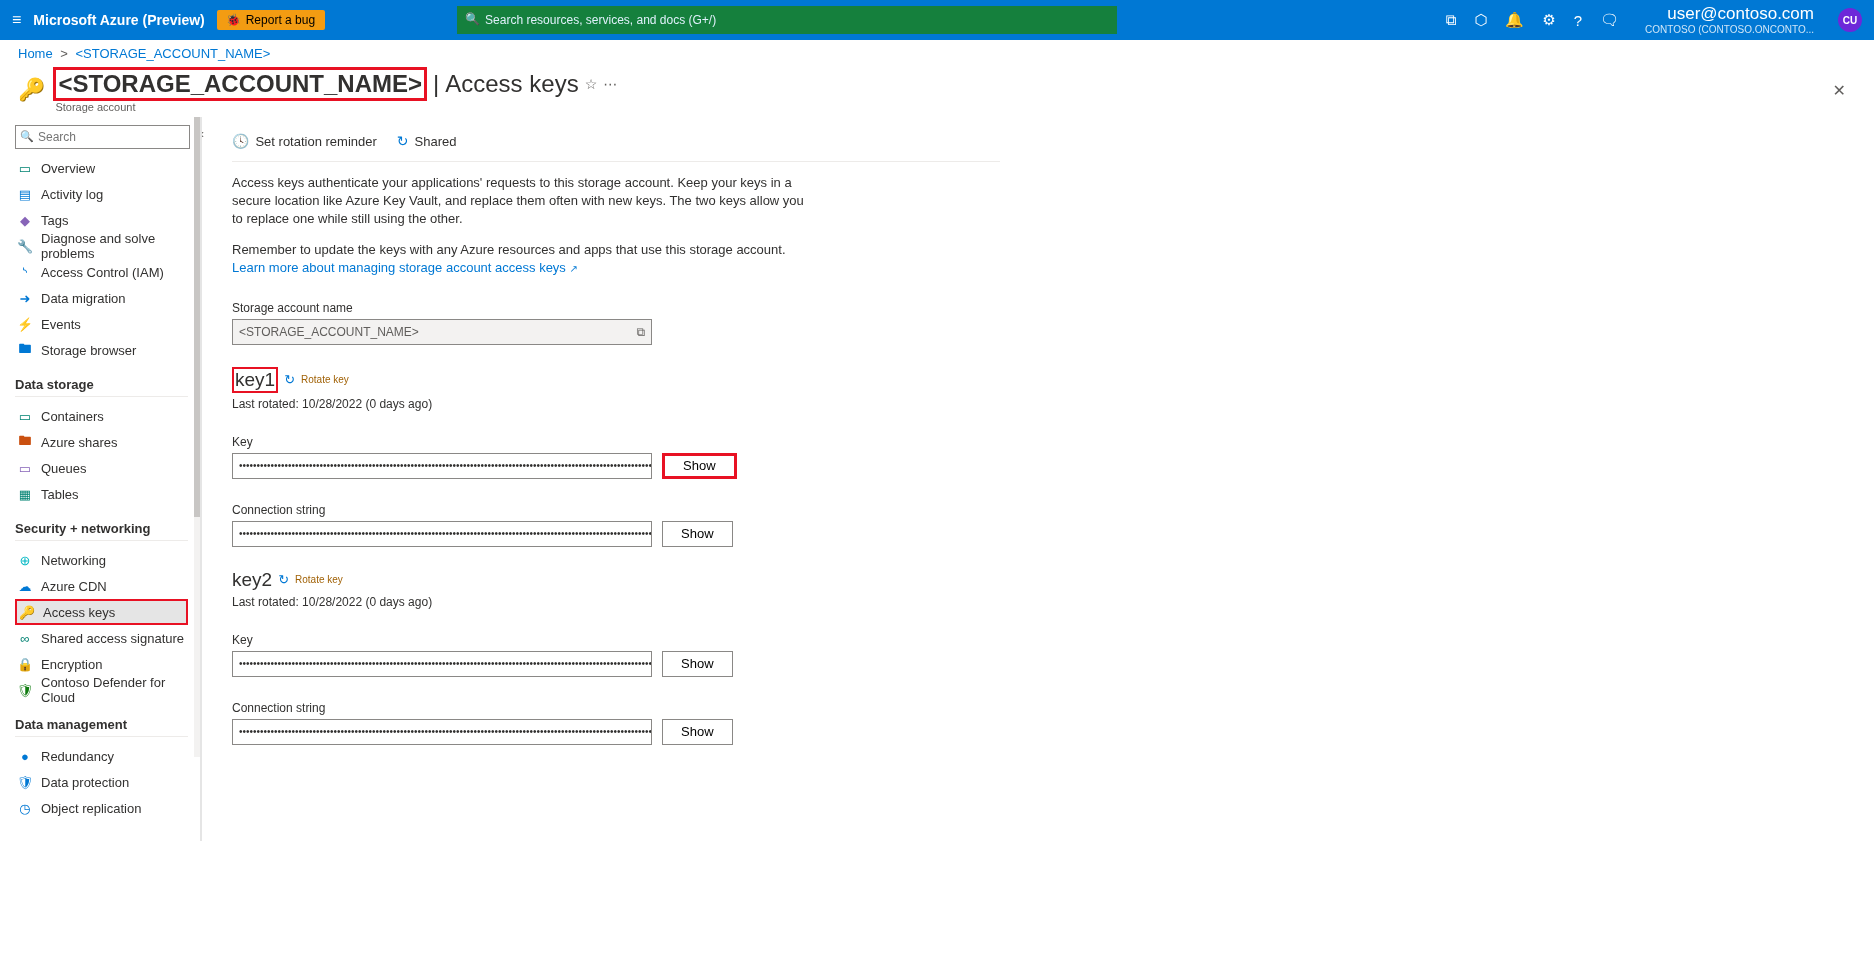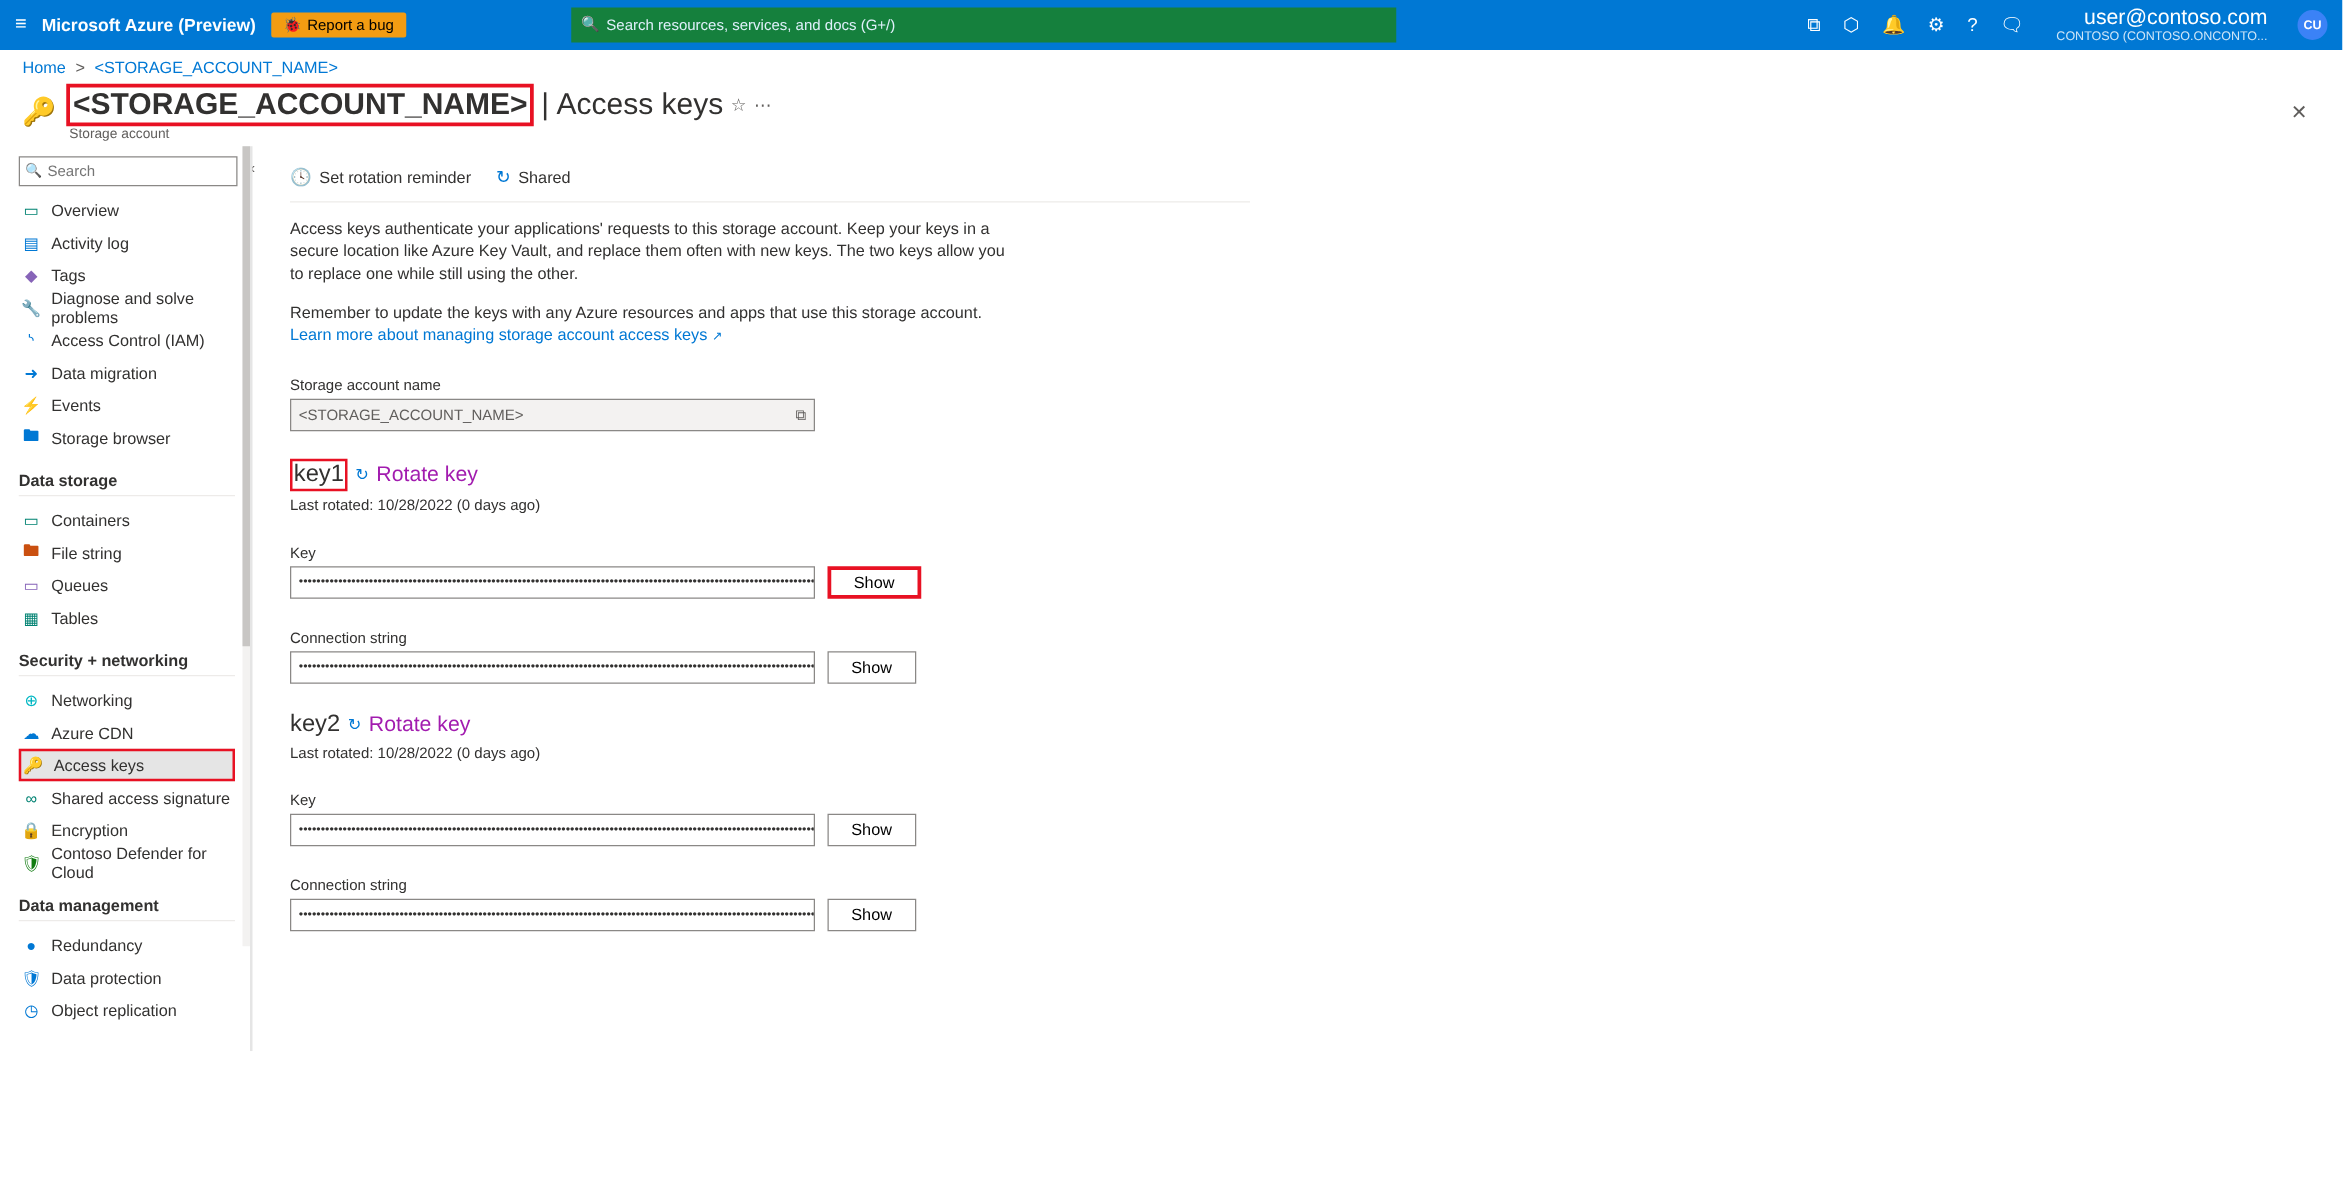--- a/index.html
+++ b/index.html
@@ -11,21 +11,21 @@
   .search-wrap{flex:0 0 660px;margin-left:120px}
   .search{width:100%;height:28px;background:#15803d;border:none;padding:0 8px 0 28px;color:#fff;font-size:12px}
   .search::placeholder{color:#e0f0fb}
   .search-cont{position:relative}
   .search-cont .si{position:absolute;left:8px;top:6px;color:#e0f0fb;font-size:12px}
   .top-right{margin-left:auto;display:flex;align-items:center;gap:18px}
   .top-right .ico{font-size:15px;cursor:pointer}
   .user-block{text-align:right;line-height:1.1;margin-left:8px}
   .user-email{font-size:17px}
   .user-dir{font-size:10px;color:#cfe6f8}
-  .avatar{width:24px;height:24px;border-radius:50%;background:#3b82f6;color:#fff;font-size:10px;display:flex;align-items:center;justify-content:center;font-weight:600;margin-left:6px}
+  .avatar{width:24px;height:24px;border-radius:50%;background:#6d28d9;color:#fff;font-size:10px;display:flex;align-items:center;justify-content:center;font-weight:600;margin-left:6px}
   .crumbs{padding:6px 18px;font-size:13px;color:#0078d4}
   .crumbs a{color:#0078d4;text-decoration:none}
   .crumbs .sep{color:#605e5c;margin:0 4px}
   .page-head{display:flex;align-items:center;padding:0 18px 4px 18px;gap:8px}
   .page-head .key-icon{font-size:22px;color:#f5c400}
   .title-box{display:flex;flex-direction:column}
   .title-main{display:flex;align-items:center;gap:6px}
   .title-text{font-size:24px;font-weight:600}
   .red-box{border:3px solid #e81123;padding:0 2px}
   .pipe{color:#999}
@@ -54,21 +54,21 @@
   .tb-btn .ico{color:#0078d4;font-size:14px}
   .info-text{font-size:13px;color:#323130;line-height:1.4;max-width:580px;margin-bottom:12px}
   .link{color:#0078d4;text-decoration:none}
   .link .ext{font-size:10px}
   .field-label{font-size:12px;margin-bottom:4px;margin-top:24px}
   .ro-input{display:flex;align-items:center;width:420px;height:26px;border:1px solid #8a8886;background:#f3f2f1;padding:0 6px;font-size:12px;color:#605e5c;justify-content:space-between}
   .copy-ico{font-size:12px;color:#605e5c;cursor:pointer}
   .key-head{display:flex;align-items:center;gap:6px;margin-top:22px}
   .key-name{font-weight:400;font-size:19px}
   .rotate-ico{color:#0078d4;font-size:13px}
-  .rotate-lbl{font-size:17px;color:#a21caf;cursor:pointer}
+  .rotate-lbl{font-size:10px;color:#a16207;cursor:pointer}
   .meta{font-size:12px;color:#323130;margin-top:4px}
   .input-row{display:flex;align-items:center;gap:10px;margin-top:4px}
   .masked{width:420px;height:26px;border:1px solid #8a8886;background:#fff;padding:0 6px;font-size:10px;letter-spacing:0px;color:#323130;display:flex;align-items:center;overflow:hidden;white-space:nowrap}
   .show-btn{border:1px solid #8a8886;background:#fff;height:26px;padding:0 18px;font-size:13px;cursor:pointer}
   .show-btn.hot{border:3px solid #e81123;padding:0 18px}
   .key1box{border:2px solid #e81123;padding:0 1px}
 </style>
 </head>
 <body>
 
@@ -164,21 +164,21 @@
         </div>
       </div>
     <div class="nav-group">Data storage</div>
     <div id="nav1">
         <div class="nav-item">
           <span class="nav-ico c-teal">▭</span>
           <span>Containers</span>
         </div>
         <div class="nav-item">
           <span class="nav-ico c-orange">🖿</span>
-          <span>File string</span>
+          <span>Azure shares</span>
         </div>
         <div class="nav-item">
           <span class="nav-ico c-purple">▭</span>
           <span>Queues</span>
         </div>
         <div class="nav-item">
           <span class="nav-ico c-teal">▦</span>
           <span>Tables</span>
         </div>
       </div>

